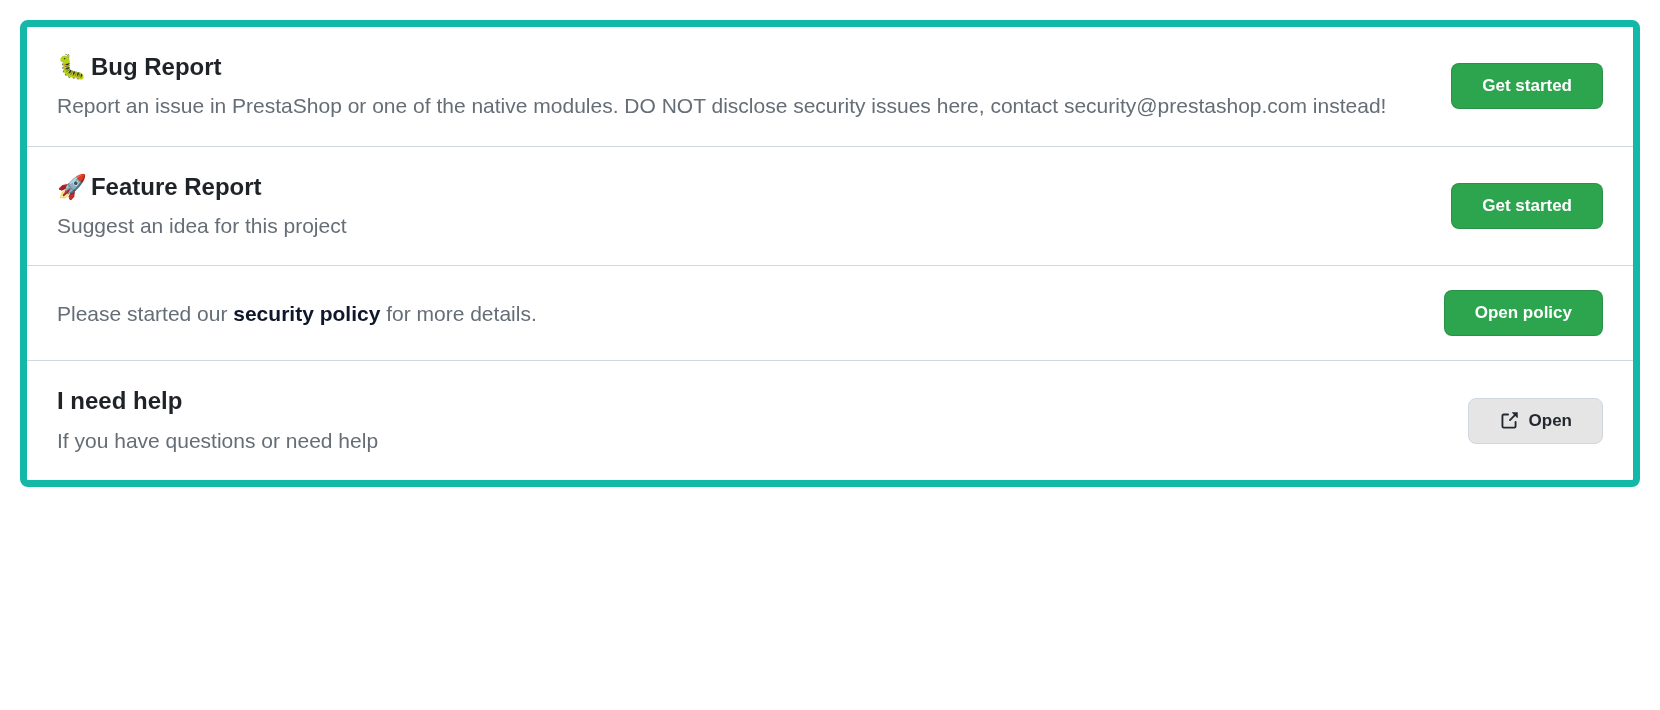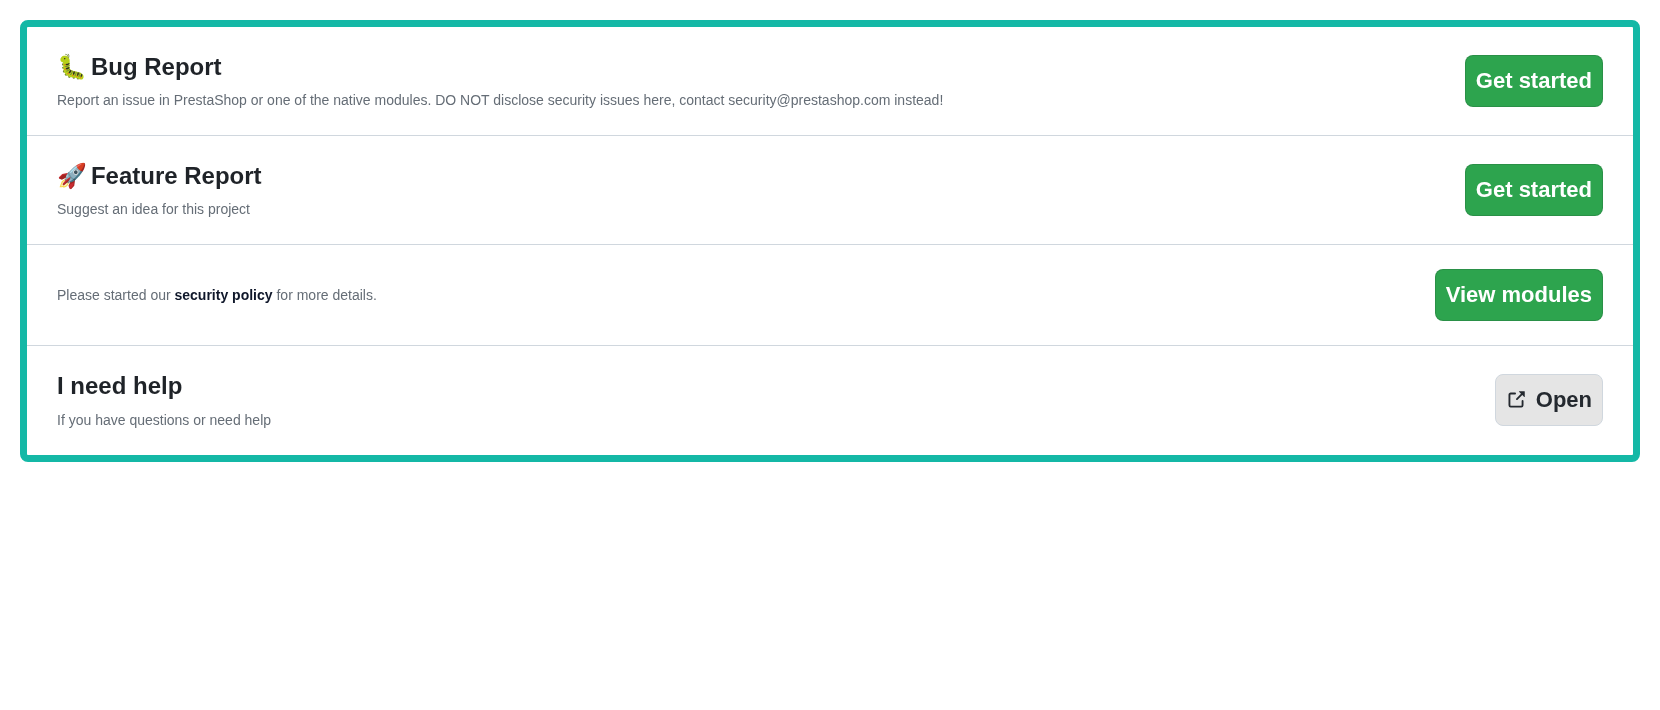--- a/index.html
+++ b/index.html
@@ -35,35 +35,35 @@
       font-size: 24px;
       font-weight: 600;
       color: #1f2328;
       margin-bottom: 8px;
       line-height: 1.3;
     }
     .item-emoji {
       margin-right: 4px;
     }
     .item-description {
-      font-size: 14px;
+      font-size: 21px;
       color: #656d76;
       line-height: 1.5;
     }
     .item-description a {
       color: #0f172a;
       text-decoration: none;
       font-weight: bold;
     }
     .btn {
       display: inline-flex;
       align-items: center;
       justify-content: center;
-      padding: 12px 10px;
-      font-size: 22px;
+      padding: 12px 30px;
+      font-size: 17px;
       font-weight: 600;
       border-radius: 8px;
       cursor: pointer;
       white-space: nowrap;
       border: 1px solid;
     }
     .btn-primary {
       background: #2da44e;
       color: #ffffff;
       border-color: rgba(27,31,36,0.15);
@@ -101,21 +101,21 @@
     </div>
     <button class="btn btn-primary">Get started</button>
   </div>
 
   <div class="item">
     <div class="item-content">
       <p class="item-description">
         <span>Please started our </span><a href="#">security policy</a><span> for more details.</span>
       </p>
     </div>
-    <button class="btn btn-primary">View modules</button>
+    <button class="btn btn-primary">Open policy</button>
   </div>
 
   <div class="item">
     <div class="item-content">
       <h3 class="item-title">
         <span>I need help</span>
       </h3>
       <p class="item-description">If you have questions or need help</p>
     </div>
     <button class="btn btn-secondary">

